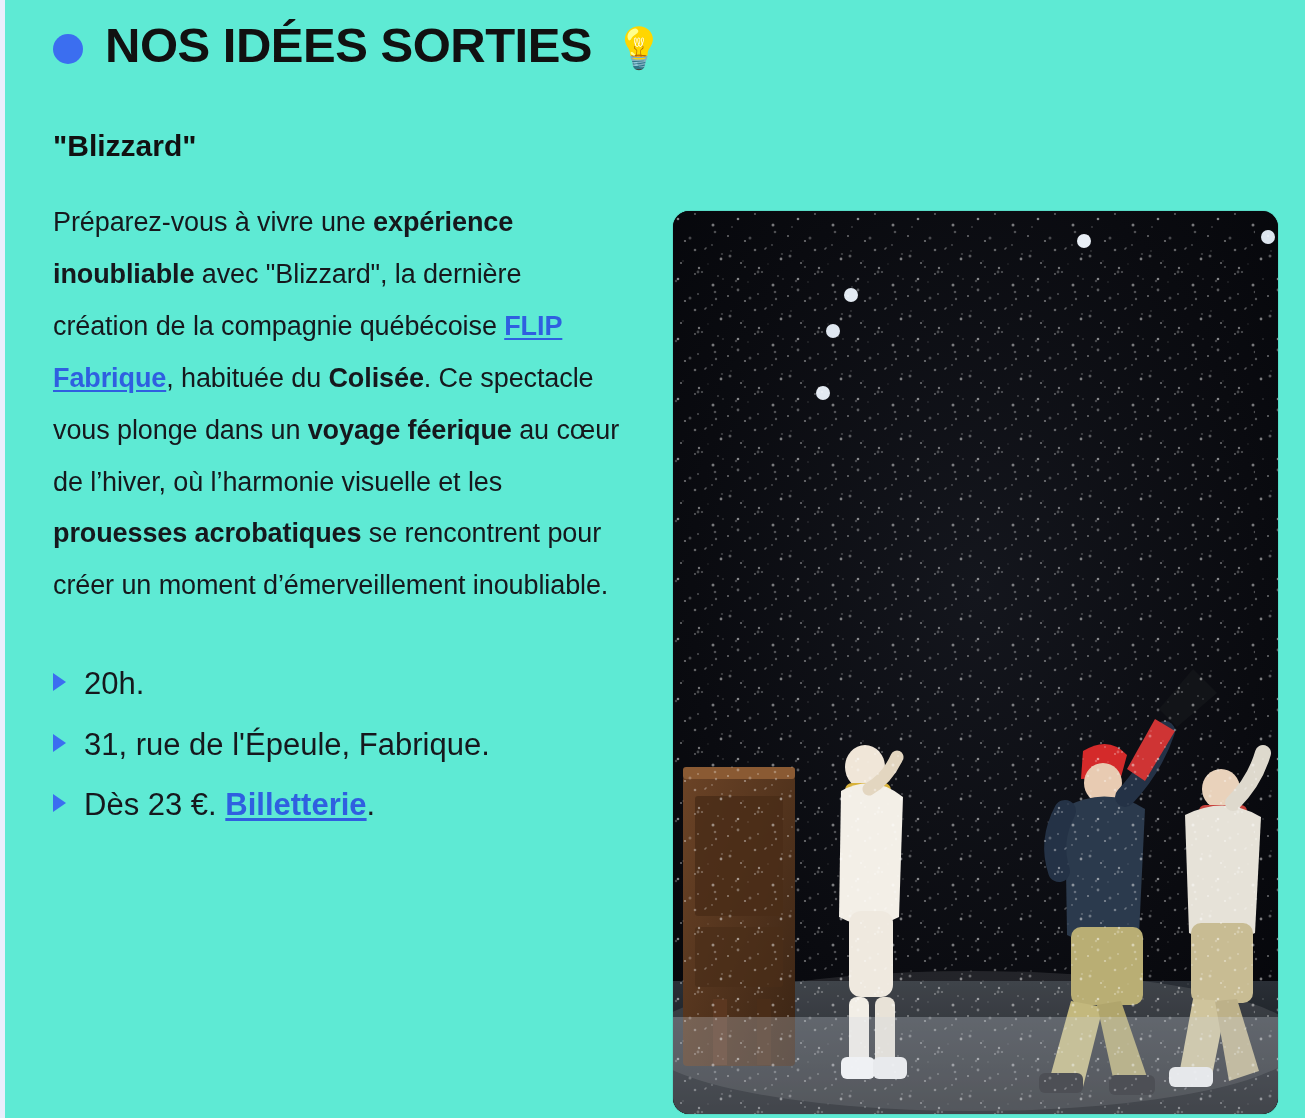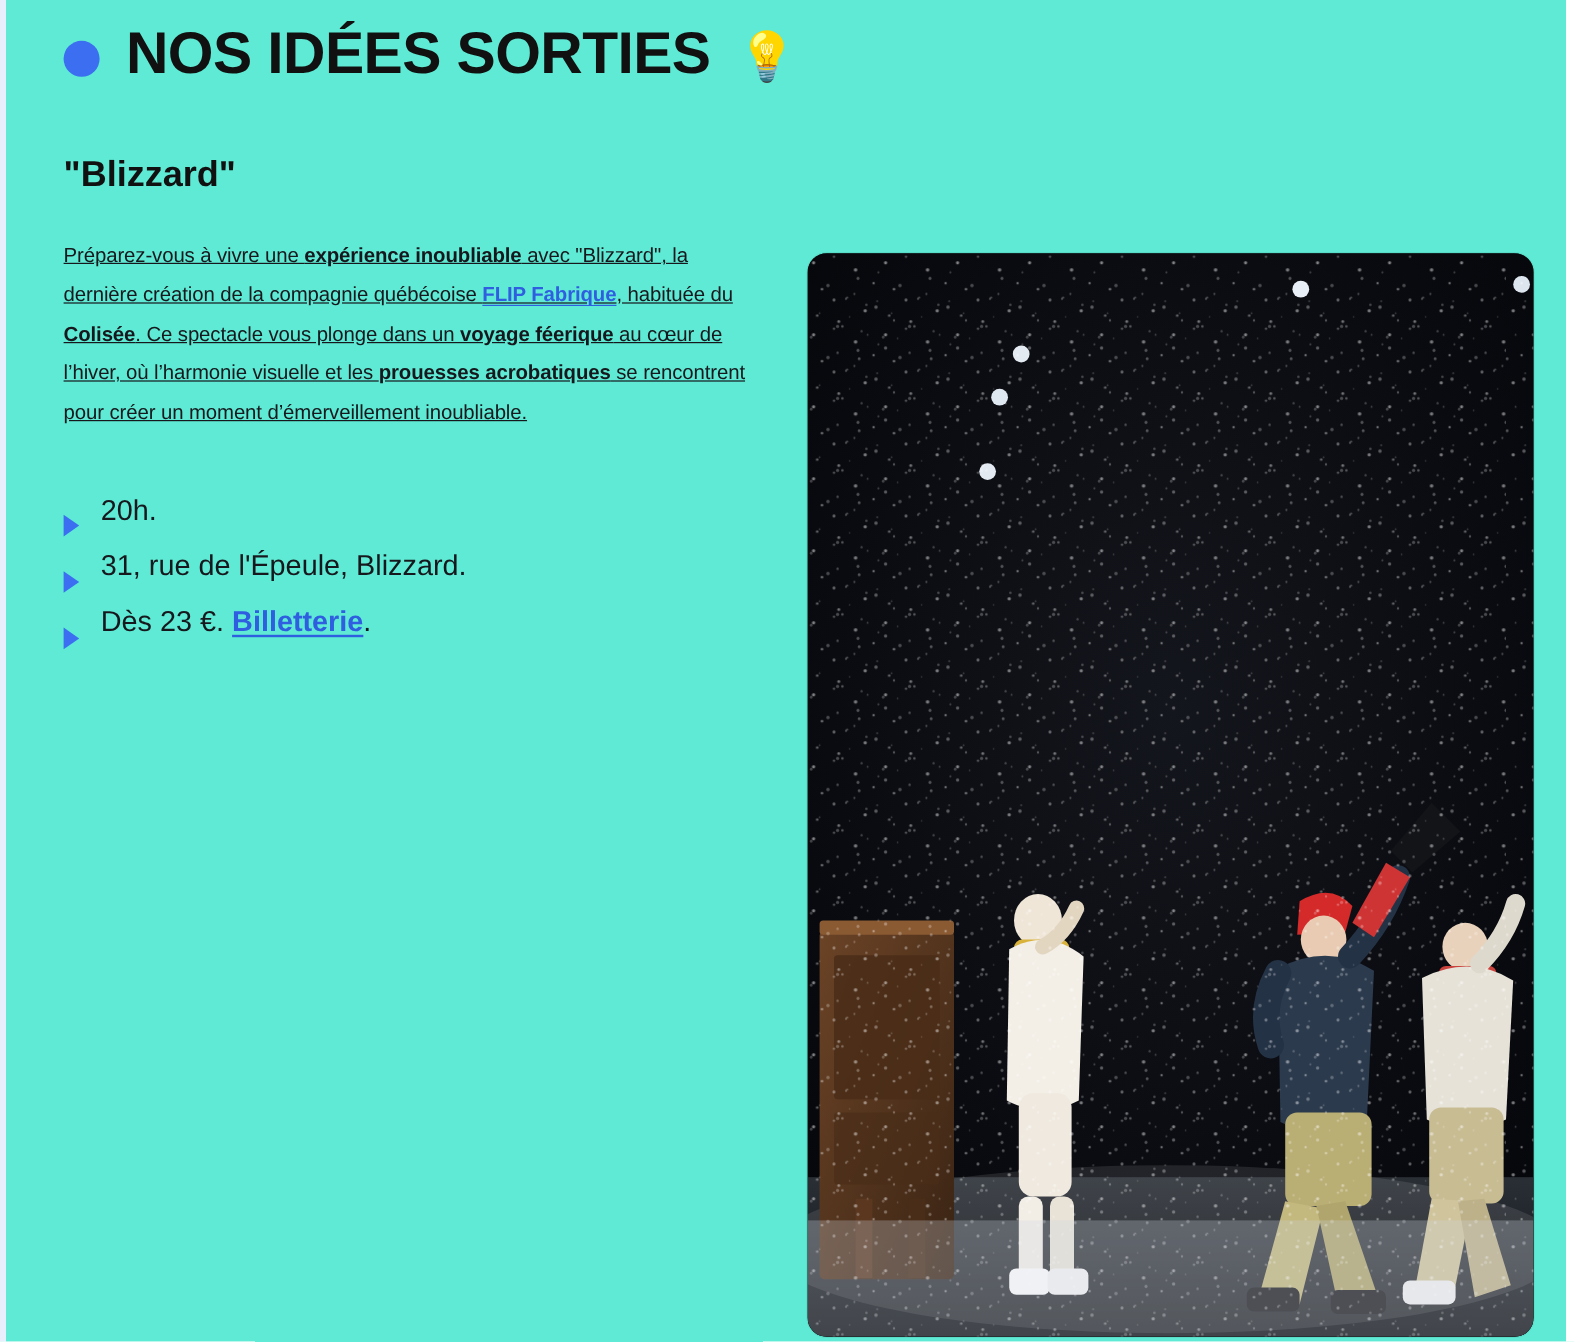--- a/index.html
+++ b/index.html
@@ -69,45 +69,44 @@
     width: 570px;
     flex: 0 0 auto;
   }
   .subtitle {
     font-size: 30px;
     font-weight: 700;
     margin: 0 0 34px 0;
     color: #111;
   }
   .paragraph {
-    font-size: 17px;
+    font-size: 27px;
     line-height: 1.92;
     color: #16181d;
     margin: 0;
     letter-spacing: -0.1px;
-    text-decoration: underline;
   }
   .paragraph b { font-weight: 700; }
   .link {
     color: #2f5fe0;
     text-decoration: underline;
     text-underline-offset: 3px;
     font-weight: 600;
     cursor: pointer;
   }
   .info-list {
     list-style: none;
     margin: 42px 0 0 0;
     padding: 0;
   }
   .info-list li {
     display: flex;
-    align-items: flex-end;
+    align-items: center;
     gap: 18px;
-    font-size: 24px;
+    font-size: 31px;
     line-height: 1.95;
     color: #16181d;
     font-weight: 500;
   }
   .tri {
     width: 0; height: 0;
     border-left: 13px solid #3b6ef0;
     border-top: 9px solid transparent;
     border-bottom: 9px solid transparent;
     flex: 0 0 auto;
@@ -151,21 +150,21 @@
 
       <p class="paragraph"><span>Préparez-vous à vivre une </span><b>expérience inoubliable</b><span> avec "Blizzard", la dernière création de la compagnie québécoise </span><a class="link">FLIP Fabrique</a><span>, habituée du </span><b>Colisée</b><span>. Ce spectacle vous plonge dans un </span><b>voyage féerique</b><span> au cœur de l’hiver, où l’harmonie visuelle et les </span><b>prouesses acrobatiques</b><span> se rencontrent pour créer un moment d’émerveillement inoubliable.</span></p>
 
       <ul class="info-list">
         <li>
           <span class="tri"></span>
           <span>20h.</span>
         </li>
         <li>
           <span class="tri"></span>
-          <span>31, rue de l'Épeule, Blizzard.</span>
+          <span>31, rue de l'Épeule, Fabrique.</span>
         </li>
         <li>
           <span class="tri"></span>
           <span><span>Dès 23 €. </span><a class="link">Billetterie</a><span>.</span></span>
         </li>
       </ul>
     </div>
 
     <div class="col-media">
       <div class="photo">

